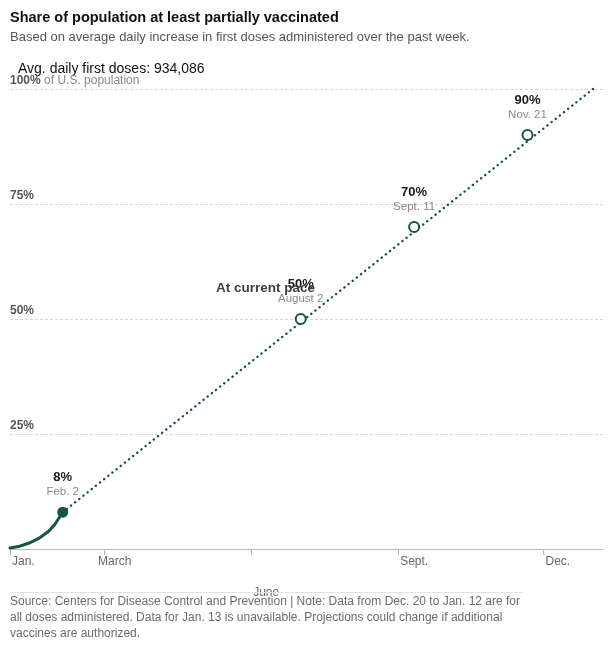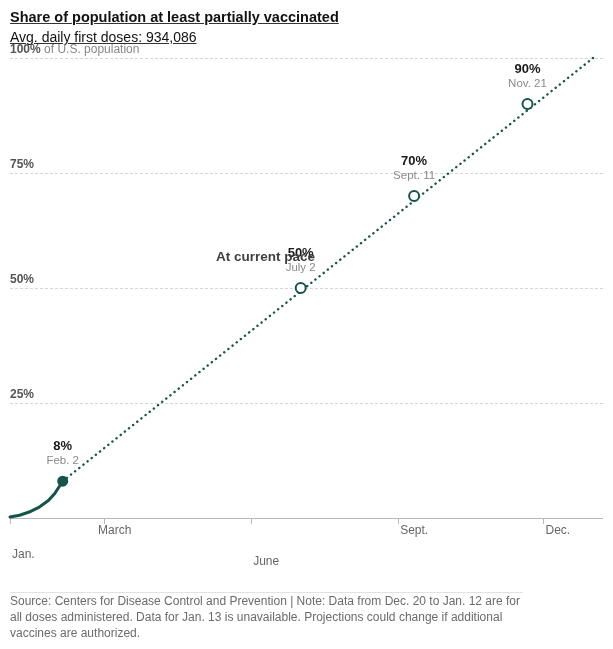--- a/index.html
+++ b/index.html
@@ -13,40 +13,39 @@
     font-family: "Liberation Sans", sans-serif;
     color: #333333;
     overflow: hidden;
   }
   .wrap {
     position: relative;
     width: 533px;
     height: 649px;
     box-sizing: border-box;
     padding: 8px 2px 0 10px;
-    text-decoration: underline;
   }
   .title {
     font-size: 14.5px;
     font-weight: bold;
     color: #121212;
     line-height: 18px;
     margin: 0 0 2px 0;
   }
   .subtitle {
     font-size: 13px;
     color: #555555;
     line-height: 17px;
     margin: 0 0 14px 0;
   }
   .kicker {
     font-size: 14px;
     color: #121212;
     line-height: 18px;
-    margin: 0 0 2px 0;
+    margin: 0 0 2px 8px;
   }
   .chart-area {
     position: relative;
     width: 593px;
     height: 510px;
     margin: 0;
   }
   .gridline {
     position: absolute;
     left: 0;
@@ -136,34 +135,35 @@
     bottom: 56px;
     border-top: 1px solid #e2e2e2;
   }
 </style>
 </head>
 <body>
 
 <div class="wrap">
 
   <h1 class="title">Share of population at least partially vaccinated</h1>
+  <p class="subtitle">Based on average daily increase in first doses administered over the past week.</p>
   <p class="kicker">Avg. daily first doses: 934,086</p>
 
   <div class="chart-area" id="chart-area">
       <div class="gridline" style="top: 10px;"></div>
       <div class="ytick" style="top: 10px;"><b>100%</b><span class="suffix"> of U.S. population</span></div>
       <div class="gridline" style="top: 125px;"></div>
       <div class="ytick" style="top: 125px;"><b>75%</b></div>
       <div class="gridline" style="top: 240px;"></div>
       <div class="ytick" style="top: 240px;"><b>50%</b></div>
       <div class="gridline" style="top: 355px;"></div>
       <div class="ytick" style="top: 355px;"><b>25%</b></div>
       <div class="xaxis" style="top: 470px;"></div>
       <div class="xtick-mark" style="left: 0px; top: 470px;"></div>
-      <div class="xtick" style="left: 2px; top: 494px;">Jan.</div>
+      <div class="xtick" style="left: 2px; top: 470px;">Jan.</div>
       <div class="xtick-mark" style="left: 94.2384px; top: 470px;"></div>
       <div class="xtick" style="left: 88px; top: 470px;">March</div>
       <div class="xtick-mark" style="left: 241.186px; top: 470px;"></div>
       <div class="xtick" style="left: 243.186px; top: 470px; margin-top: 31px;">June</div>
       <div class="xtick-mark" style="left: 388.134px; top: 470px;"></div>
       <div class="xtick" style="left: 390.134px; top: 470px;">Sept.</div>
       <div class="xtick-mark" style="left: 533.485px; top: 470px;"></div>
       <div class="xtick" style="left: 535.485px; top: 470px;">Dec.</div>
       <svg class="plot" width="593" height="510">
         <path d="M0.00 469.08 L9.58 467.24 L19.17 464.02 L28.75 459.42 L38.33 452.52 L44.72 445.62 L52.71 433.20" fill="none" stroke="#16544a" stroke-width="3" stroke-linecap="round"></path>
@@ -172,21 +172,21 @@
         <circle cx="290.70" cy="240.00" r="5" fill="#ffffff" stroke="#16544a" stroke-width="2"></circle>
         <circle cx="404.11" cy="148.00" r="5" fill="#ffffff" stroke="#16544a" stroke-width="2"></circle>
         <circle cx="517.51" cy="56.00" r="5" fill="#ffffff" stroke="#16544a" stroke-width="2"></circle>
       </svg>
       <div class="annot" style="left: 52.7096px; top: 391.2px;">
         <div class="val">8%</div>
         <div class="date">Feb. 2</div>
       </div>
       <div class="annot" style="left: 290.701px; top: 198px;">
         <div class="val">50%</div>
-        <div class="date">July 2</div>
+        <div class="date">August 2</div>
       </div>
       <div class="annot" style="left: 404.107px; top: 106px;">
         <div class="val">70%</div>
         <div class="date">Sept. 11</div>
       </div>
       <div class="annot" style="left: 517.512px; top: 14px;">
         <div class="val">90%</div>
         <div class="date">Nov. 21</div>
       </div>
       <div class="pace-label" style="left: 255.562px; top: 200.9px;">At current pace</div>

